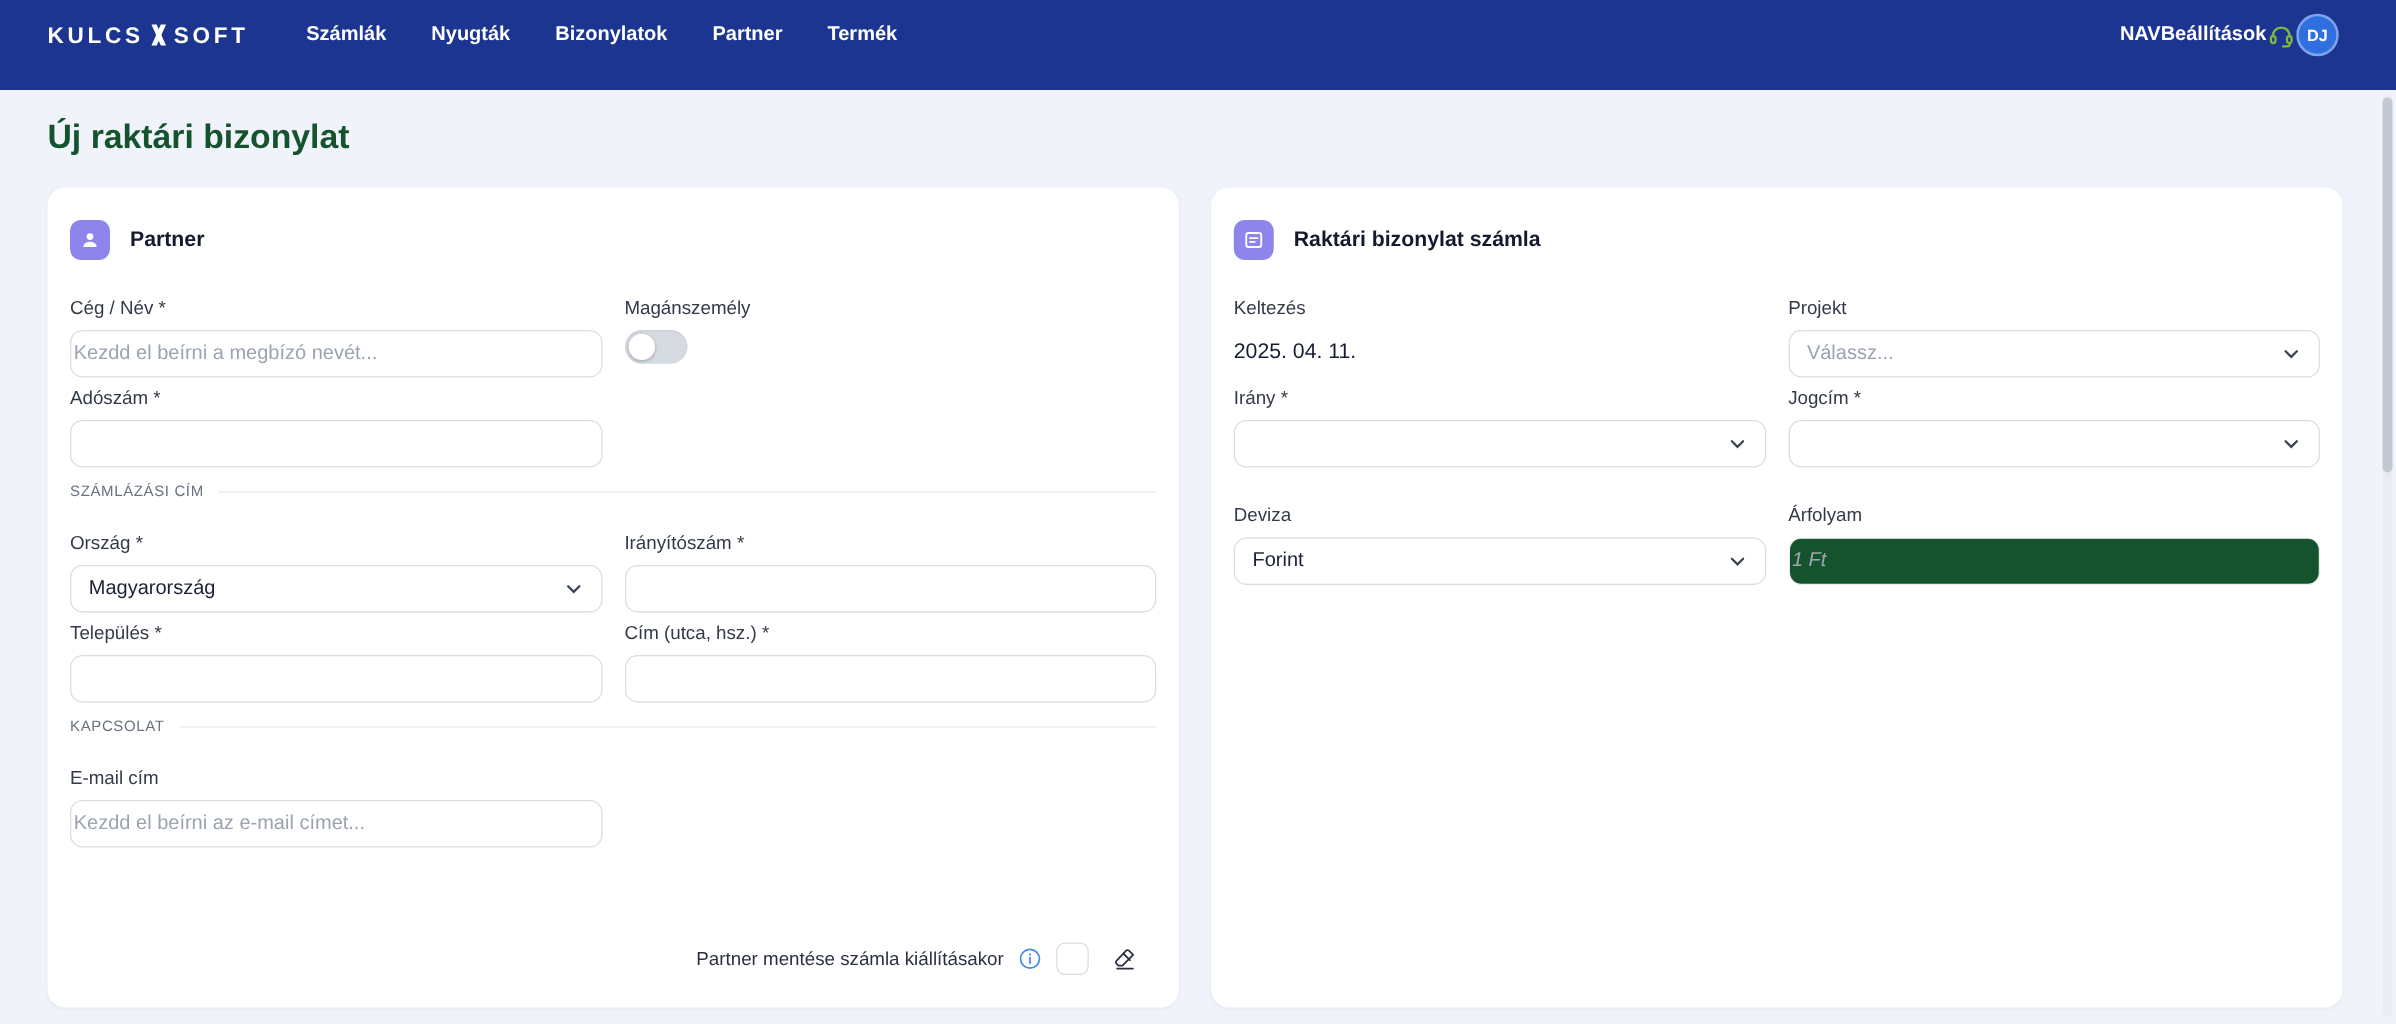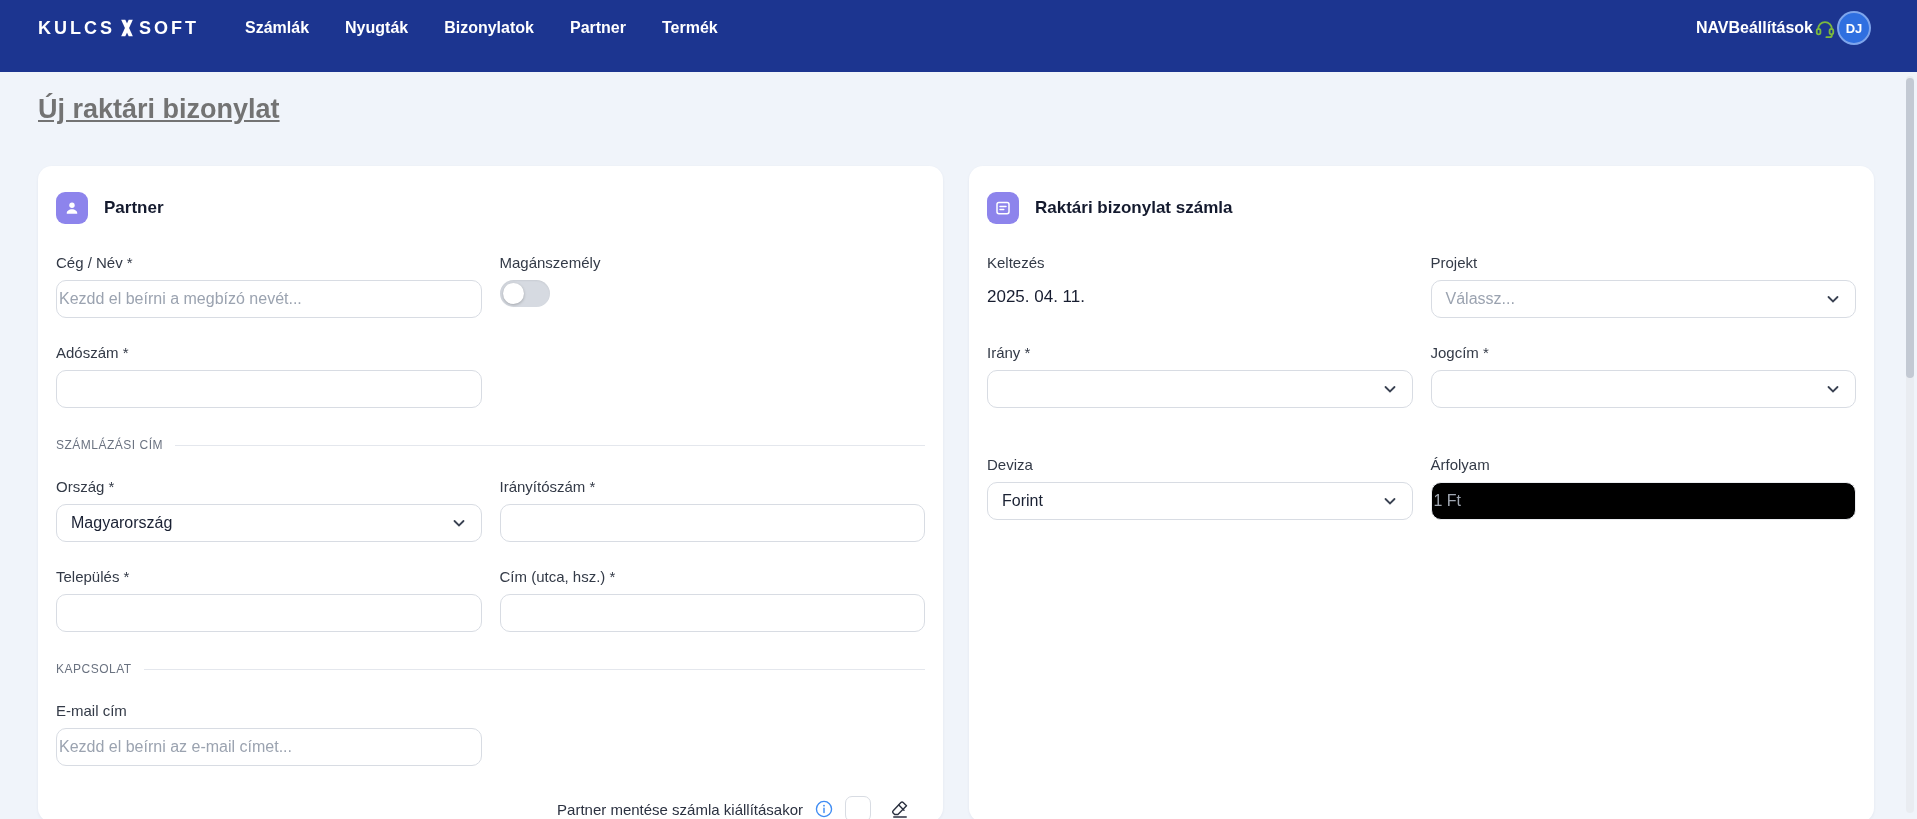--- a/index.html
+++ b/index.html
@@ -25,33 +25,33 @@
   .nav-links{display:flex;gap:36px;margin-left:46px;}
   .nav-link{color:#fff;font-size:16px;font-weight:600;cursor:pointer;white-space:nowrap;}
   .nav-right{margin-left:auto;display:flex;align-items:center;}
   .nav-text-link{color:#fff;font-size:16px;font-weight:600;cursor:pointer;white-space:nowrap;}
   .support{width:24px;height:24px;color:var(--support-green);display:flex;align-items:center;justify-content:center;cursor:pointer;}
   .company-select{width:252px;height:38px;border:1px solid rgba(255,255,255,.55);border-radius:8px;display:flex;align-items:center;justify-content:space-between;padding:0 14px;color:#e6ebf6;font-size:16px;cursor:pointer;background:transparent;}
   .avatar{width:34px;height:34px;border-radius:50%;background:var(--avatar-blue);border:2px solid rgba(255,255,255,.38);color:#fff;font-size:13px;font-weight:700;display:flex;align-items:center;justify-content:center;cursor:pointer;}
 
   
   main{padding:20px 38px 0;height:747px;}
-  h1{font-size:27px;line-height:34px;font-weight:700;color:#737373;margin:0 0 40px;text-decoration:underline;}
+  h1{font-size:27px;line-height:34px;font-weight:700;color:#14532d;margin:0 0 24px;}
   .cards{display:flex;gap:26px;height:656px;}
   .card{width:905px;height:100%;background:#fff;border-radius:14px;padding:26px 18px 22px;display:flex;flex-direction:column;box-shadow:0 1px 3px rgba(25,39,80,.06);}
   .card-head{display:flex;align-items:center;gap:16px;margin-bottom:30px;}
   .card-icon{width:32px;height:32px;border-radius:9px;background:var(--accent-purple);display:flex;align-items:center;justify-content:center;flex:0 0 auto;}
   .card-title{font-size:17px;font-weight:700;color:var(--text-dark);}
 
   .fgrid{display:grid;grid-template-columns:1fr 1fr;column-gap:18px;}
-  .field{margin-bottom:26px;min-width:0;}
+  .field{margin-bottom:8px;min-width:0;}
   .label{font-size:15px;font-weight:500;color:var(--text-label);margin-bottom:9px;}
   .input{display:block;width:100%;height:38px;border:1px solid var(--border);border-radius:10px;background:#fff;font-size:16px;color:#1a2133;padding:0 2px;outline:none;font-family:"Liberation Sans",sans-serif;}
   .input::placeholder{color:var(--text-muted);}
-  .input.disabled{background:#000000;border-color:#ebedf1;color:#a0a7b2;}
+  .input.disabled{background:#14532d;border-color:#ebedf1;color:#a0a7b2;font-style:italic;}
   .select{width:100%;height:38px;border:1px solid var(--border);border-radius:10px;background:#fff;font-size:16px;color:#1a2133;padding:0 14px;display:flex;align-items:center;justify-content:space-between;cursor:pointer;}
   .select .ph{color:var(--text-muted);}
   .chev{flex:0 0 auto;}
   .divider{grid-column:1/-1;display:flex;align-items:center;gap:12px;font-size:12px;letter-spacing:.5px;color:#6a7280;margin:4px 0 26px;white-space:nowrap;}
   .divider::after{content:"";flex:1;height:1px;background:#e4e7ed;}
   .static-value{font-size:17px;color:#171d30;padding-top:7px;}
   .mt-lg{margin-top:22px;}
 
   .toggle{width:50px;height:27px;border-radius:14px;background:#d6dae1;position:relative;cursor:pointer;box-shadow:inset 0 1px 2px rgba(0,0,0,.06);margin-top:2px;}
   .toggle .knob{width:21px;height:21px;border-radius:50%;background:#fff;position:absolute;top:3px;left:3px;box-shadow:0 1px 3px rgba(0,0,0,.25);}

